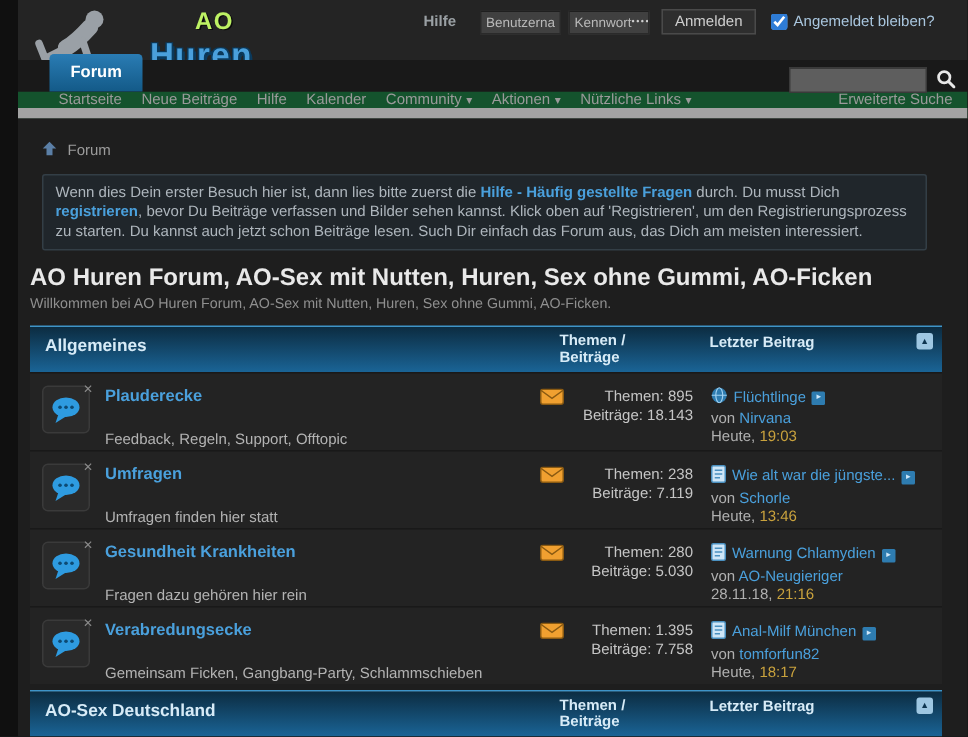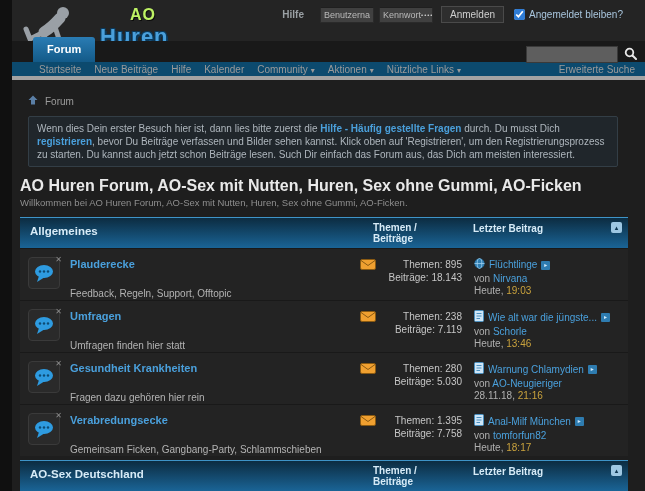--- a/index.html
+++ b/index.html
@@ -58,22 +58,22 @@
   }
   .search-wrap { position:absolute; right:8px; top:5px; display:flex; align-items:center; }
   .search-input {
     width:92px; height:17px; background:#5e5e5e; border:1px solid #3a3a3a;
     color:#eee; font-size:10px; padding:0 4px;
   }
   .search-btn { background:none; border:none; margin-left:6px; cursor:pointer; padding:0; }
 
   
   .menubar {
-    height:22px; background:#0c4a6e; display:flex; align-items:center;
-    padding:0 10px 0 27px; color:#9a9a9a; gap:13px; border-bottom:4px solid #a3a3a3;
+    height:22px; background:#14532d; display:flex; align-items:center;
+    padding:0 10px 0 27px; color:#9a9a9a; gap:13px; border-bottom:7px solid #a3a3a3;
   }
   .menu-item { cursor:pointer; white-space:nowrap; }
   .chev::after { content:"▾"; font-size:8px; margin-left:3px; color:#9a9a9a; }
   .adv-search { margin-left:auto; cursor:pointer;padding-left:41px; }
 
   
   .content { flex:1; padding:0 17px 0 8px; background:#1e1e1e; }
   .breadcrumb { margin:15px 0 9px 8px; display:flex; align-items:center; color:#9c9c9c; }
   .breadcrumb svg { margin-right:7px; }
   .notice {

